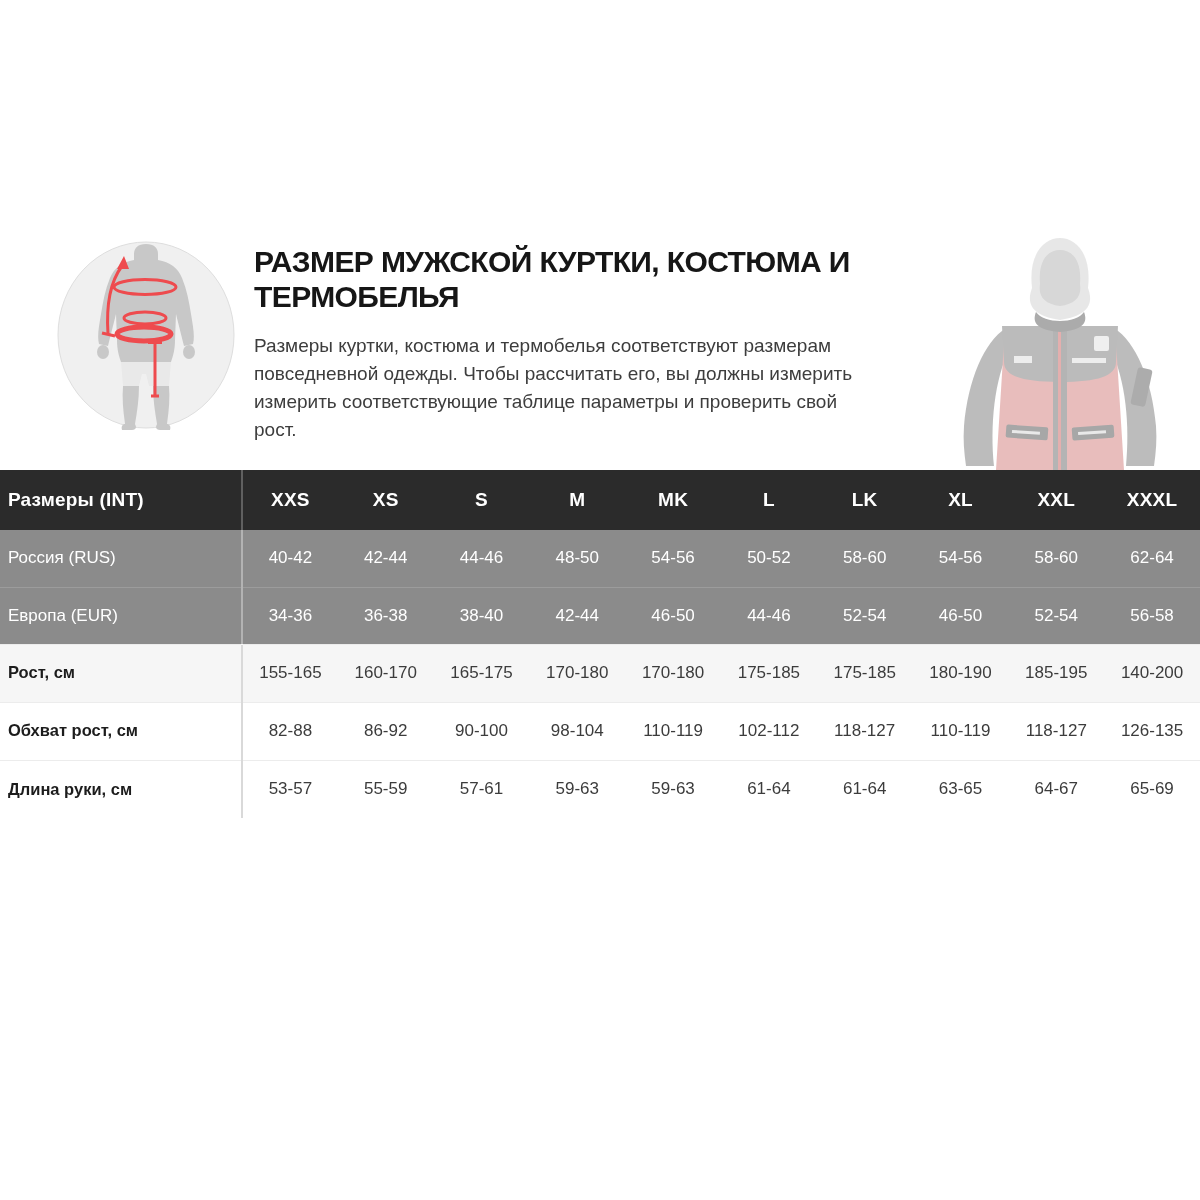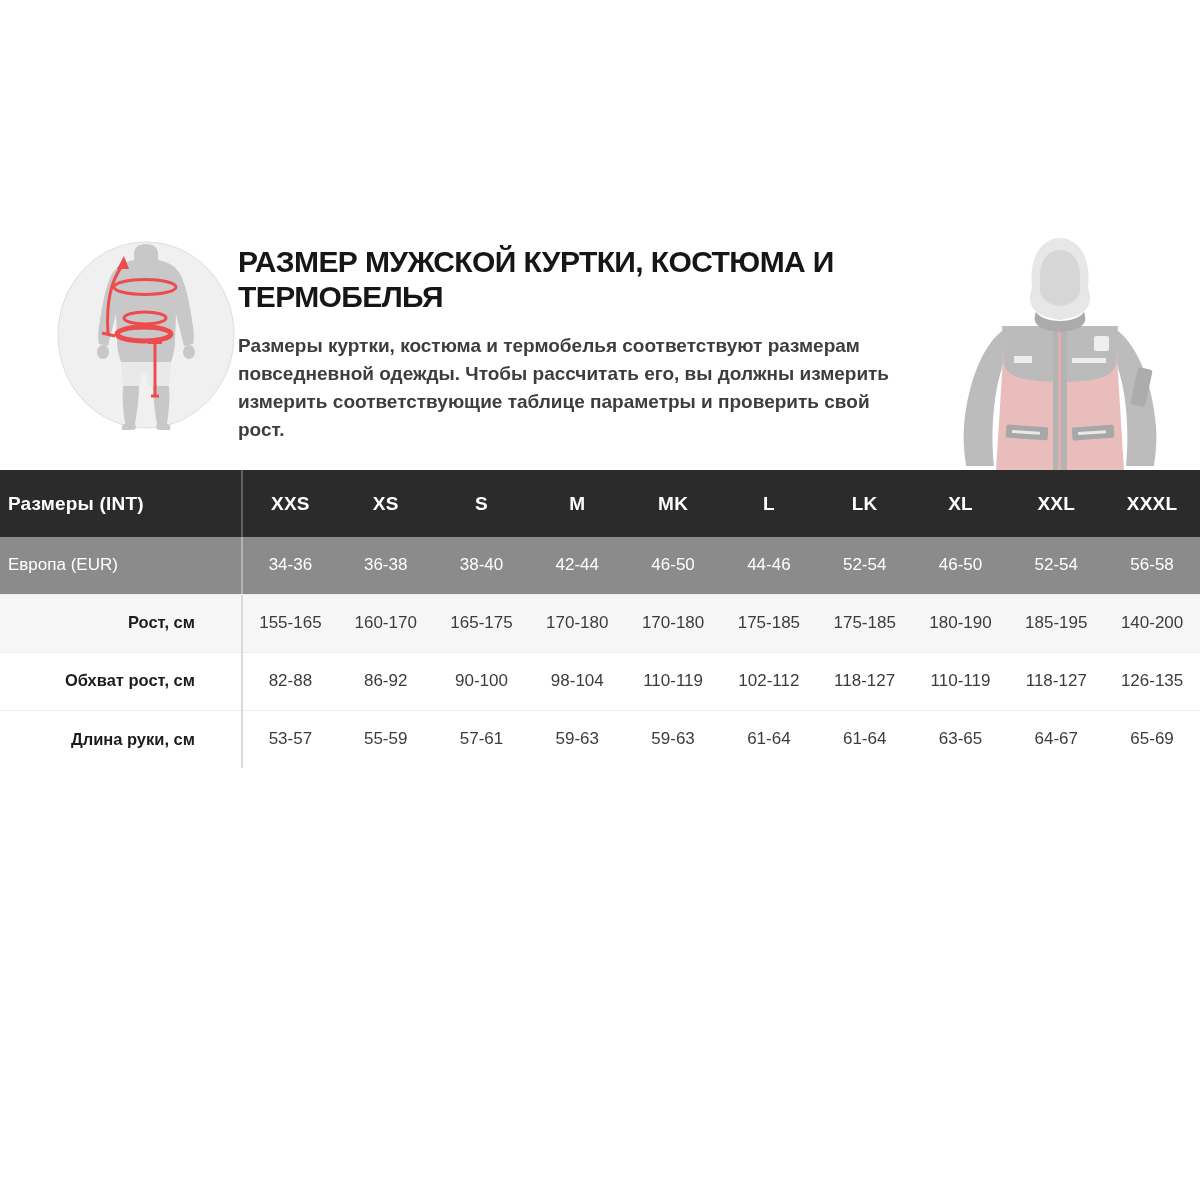--- a/index.html
+++ b/index.html
@@ -1,50 +1,50 @@
 <!DOCTYPE html>
 <html lang="ru" style="--header_bg: #2b2b2b; --region_bg: #8b8b8b; --stripe_bg: #f6f6f6; --accent_red: #ee4b4e; --text_dark: #1c1c1c; --text_value: #3c3c3c;"><head>
 <meta charset="utf-8">
 <style>
   html,body{margin:0;padding:0;background:#fff;}
   body{width:1200px;height:1200px;font-family:"Liberation Sans",sans-serif;-webkit-font-smoothing:antialiased;}
   .page{position:relative;width:1200px;height:1200px;overflow:hidden;background:#fff;}
 
   
   .circle-wrap{position:absolute;left:56px;top:240px;width:180px;height:190px;}
-  .intro-copy{position:absolute;left:238px;top:244px;width:720px;}
+  .intro-copy{position:absolute;left:254px;top:244px;width:720px;}
   .title{
     margin:0;white-space:pre-line;color:#161616;
     font-size:30px;line-height:35px;font-weight:800;letter-spacing:-0.6px;
   }
   .desc{
     margin:18px 0 0 0;white-space:pre-line;color:#3d3d3d;
-    font-size:19px;line-height:28px;font-weight:700;
+    font-size:19px;line-height:28px;font-weight:400;
   }
   .jacket{position:absolute;left:948px;top:230px;width:224px;height:240px;}
 
   
   .size-table{
     position:absolute;top:470px;left:0;width:1200px;
     border-collapse:collapse;table-layout:fixed;
   }
   .size-table th,.size-table td{padding:0;text-align:center;vertical-align:middle;}
-  thead tr{background:var(--header_bg,#2b2b2b);height:67px;}
+  thead tr{background:var(--header_bg,#2b2b2b);height:60px;}
   thead th{color:#fff;font-size:19px;font-weight:bold;letter-spacing:0.2px;}
   th.corner{width:233px;text-align:left;padding-left:8px;border-right:2px solid rgba(255,255,255,0.25);}
   tr.region{background:var(--region_bg,#8b8b8b);height:57px;}
   tr.region td{color:#fff;font-size:17px;font-weight:400;}
   tr.region + tr.region td{border-top:1px solid rgba(255,255,255,0.15);}
   tr.region td.rowlabel{border-right:2px solid rgba(255,255,255,0.35);}
   tr.meas{background:#fff;height:58px;}
   tr.meas.stripe{background:var(--stripe_bg,#f6f6f6);}
   tr.meas td{color:var(--text_value,#3c3c3c);font-size:17px;border-top:1px solid #ececec;}
   tr.meas td.rowlabel{
     color:var(--text_dark,#1c1c1c);font-weight:bold;font-size:16.5px;line-height:1.3;
-    border-right:2px solid #d9d9d9;padding-right:46px;text-align:right;
+    border-right:2px solid #d9d9d9;padding-right:46px;
   }
   td.rowlabel,th.corner{text-align:left;padding-left:8px;}
 </style>
 </head>
 <body>
 
 <div class="page">
 
   <div class="circle-wrap">
     <svg viewBox="0 0 180 190" width="180" height="190">
@@ -119,20 +119,33 @@
           <th>MK</th>
           <th>L</th>
           <th>LK</th>
           <th>XL</th>
           <th>XXL</th>
           <th>XXXL</th>
         </tr>
     </thead>
     <tbody id="size-table-body">
         <tr class="region">
+          <td class="rowlabel">Россия (RUS)</td>
+          <td>40-42</td>
+          <td>42-44</td>
+          <td>44-46</td>
+          <td>48-50</td>
+          <td>54-56</td>
+          <td>50-52</td>
+          <td>58-60</td>
+          <td>54-56</td>
+          <td>58-60</td>
+          <td>62-64</td>
+        </tr>
+        <tr class="region">
           <td class="rowlabel">Европа (EUR)</td>
           <td>34-36</td>
           <td>36-38</td>
           <td>38-40</td>
           <td>42-44</td>
           <td>46-50</td>
           <td>44-46</td>
           <td>52-54</td>
           <td>46-50</td>
           <td>52-54</td>

